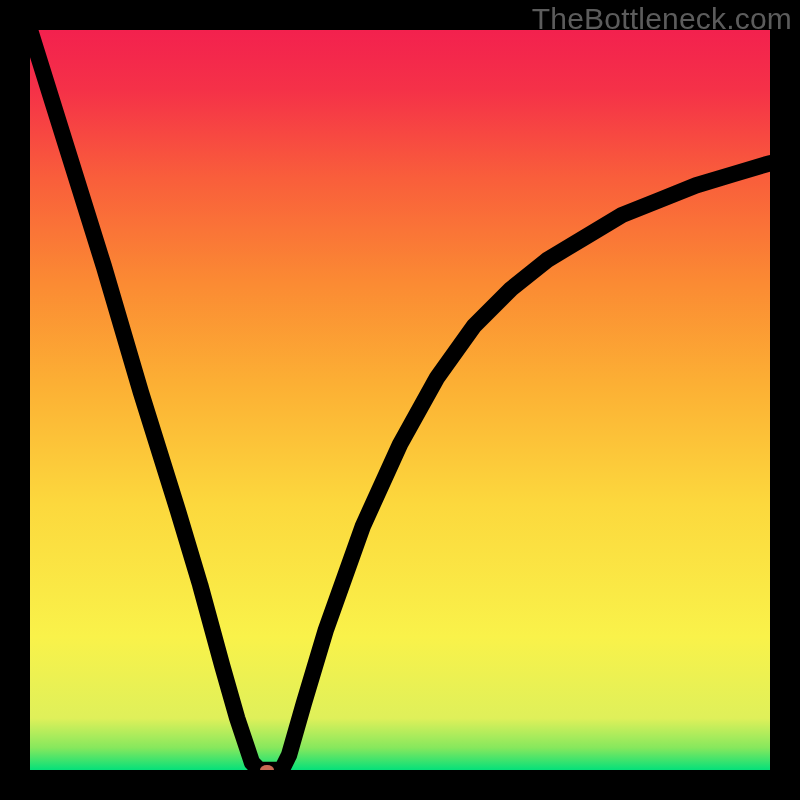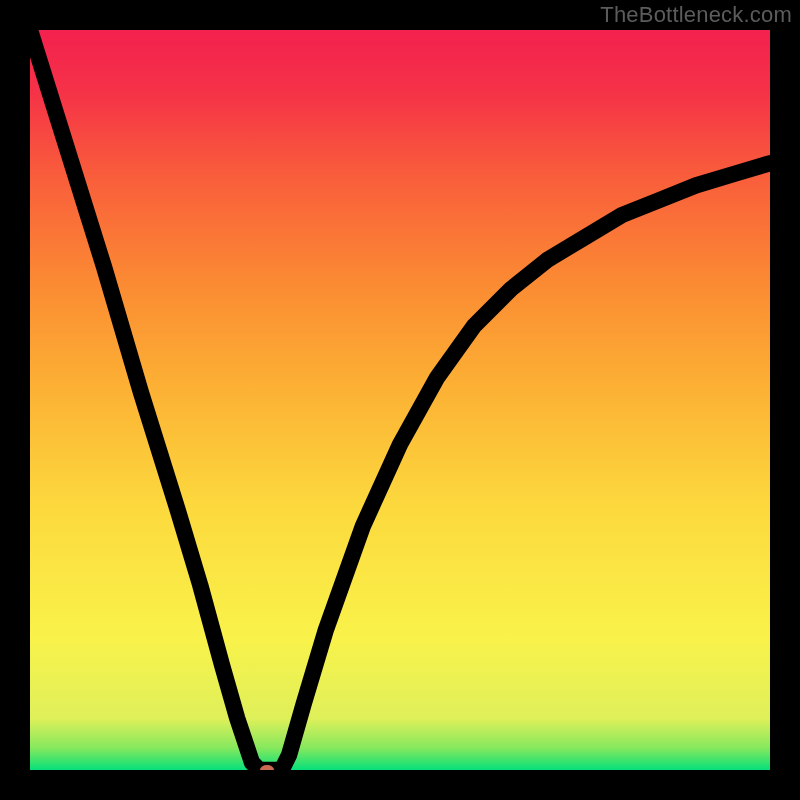--- a/index.html
+++ b/index.html
@@ -15,21 +15,21 @@
     position: relative;
     width: 800px;
     height: 800px;
     background: #000;
   }
   .watermark {
     position: absolute;
     top: 2px;
     right: 8px;
     color: #5c5c5c;
-    font-size: 22px;
+    font-size: 30px;
     font-weight: 500;
     letter-spacing: 0.2px;
     z-index: 5;
   }
   .plot-area {
     position: absolute;
     left: 30px;
     top: 30px;
     width: 740px;
     height: 740px;

